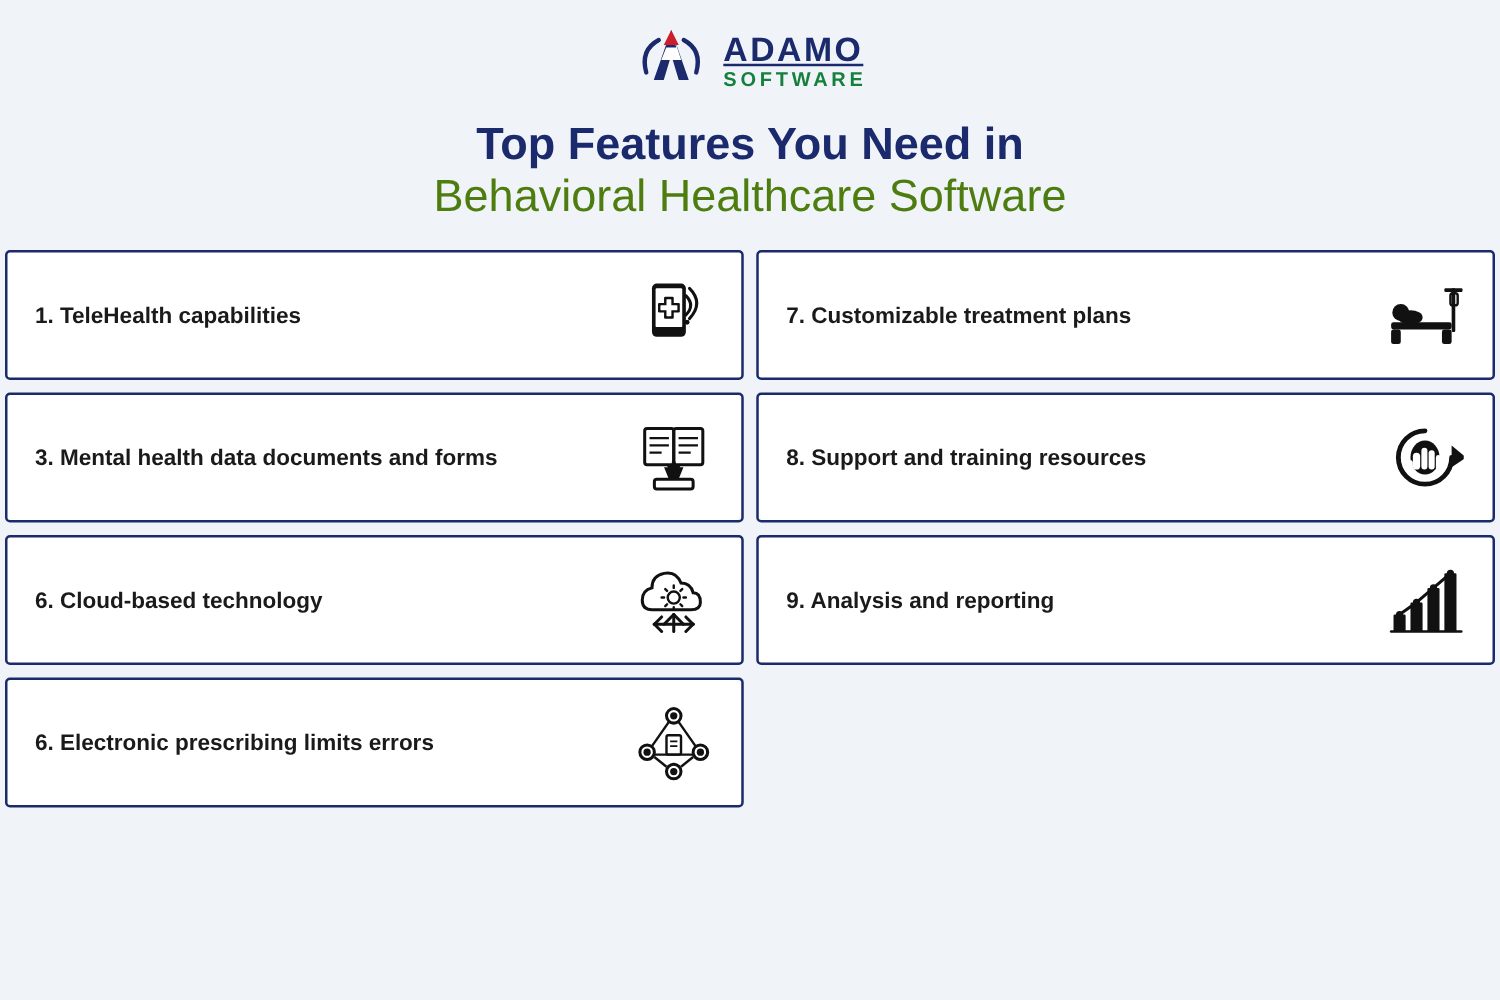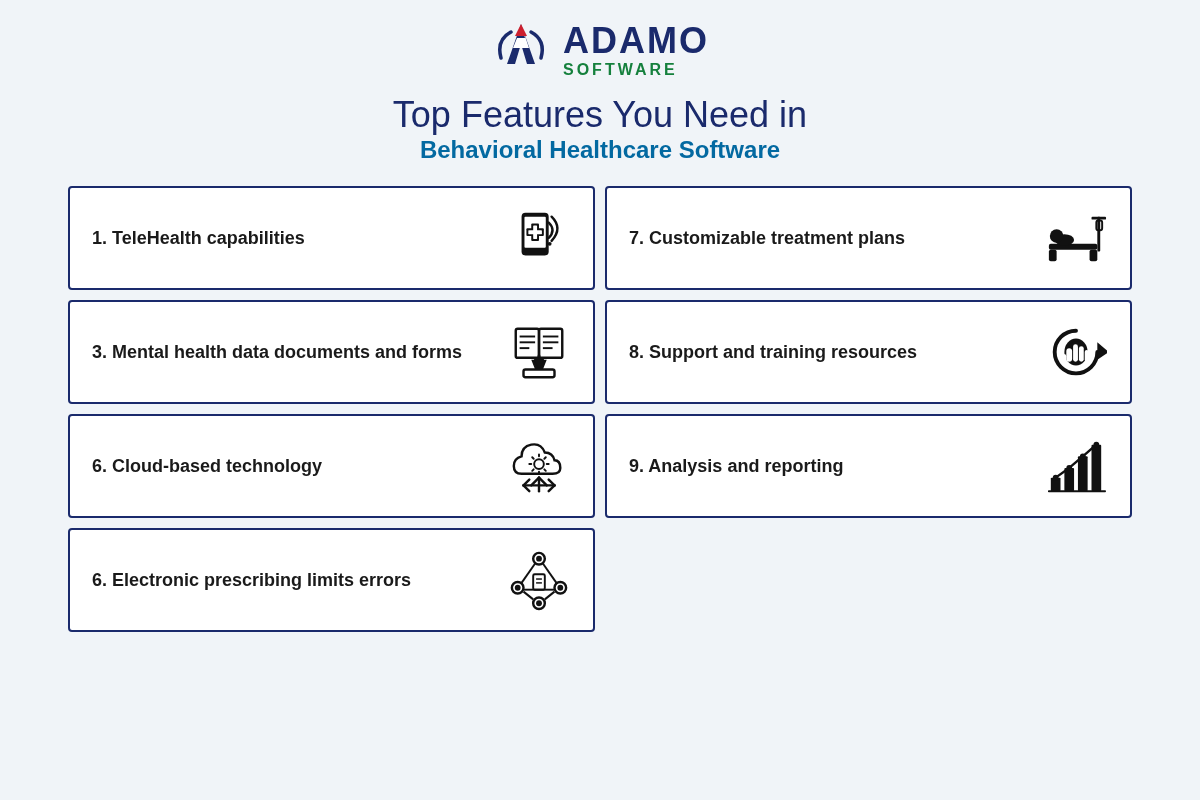--- a/index.html
+++ b/index.html
@@ -28,57 +28,58 @@
       height: 60px;
     }
 
     .logo-text {
       display: flex;
       flex-direction: column;
       line-height: 1.1;
     }
 
     .logo-adamo {
-      font-size: 36px;
+      font-size: 27px;
       font-weight: 900;
       color: #1a2a6c;
       letter-spacing: 2px;
+      text-decoration: underline;
     }
 
     .logo-software {
       font-size: 16px;
       font-weight: 700;
       color: #15803d;
       letter-spacing: 3px;
     }
 
     .title-section {
       text-align: center;
       margin-bottom: 22px;
     }
 
     .title-line1 {
       font-size: 36px;
-      font-weight: 400;
+      font-weight: 700;
       color: #1a2a6c;
       display: block;
     }
 
     .title-line2 {
-      font-size: 24px;
-      font-weight: 700;
-      color: #0369a1;
+      font-size: 36px;
+      font-weight: 400;
+      color: #4d7c0f;
       display: block;
     }
 
     .grid {
       display: grid;
       grid-template-columns: 1fr 1fr;
       gap: 10px;
-      width: 1064px;
+      width: 1192px;
     }
 
     .feature-card {
       background: white;
       border: 2px solid #1a2a6c;
       border-radius: 4px;
       display: flex;
       align-items: center;
       justify-content: space-between;
       padding: 14px 18px 14px 22px;

